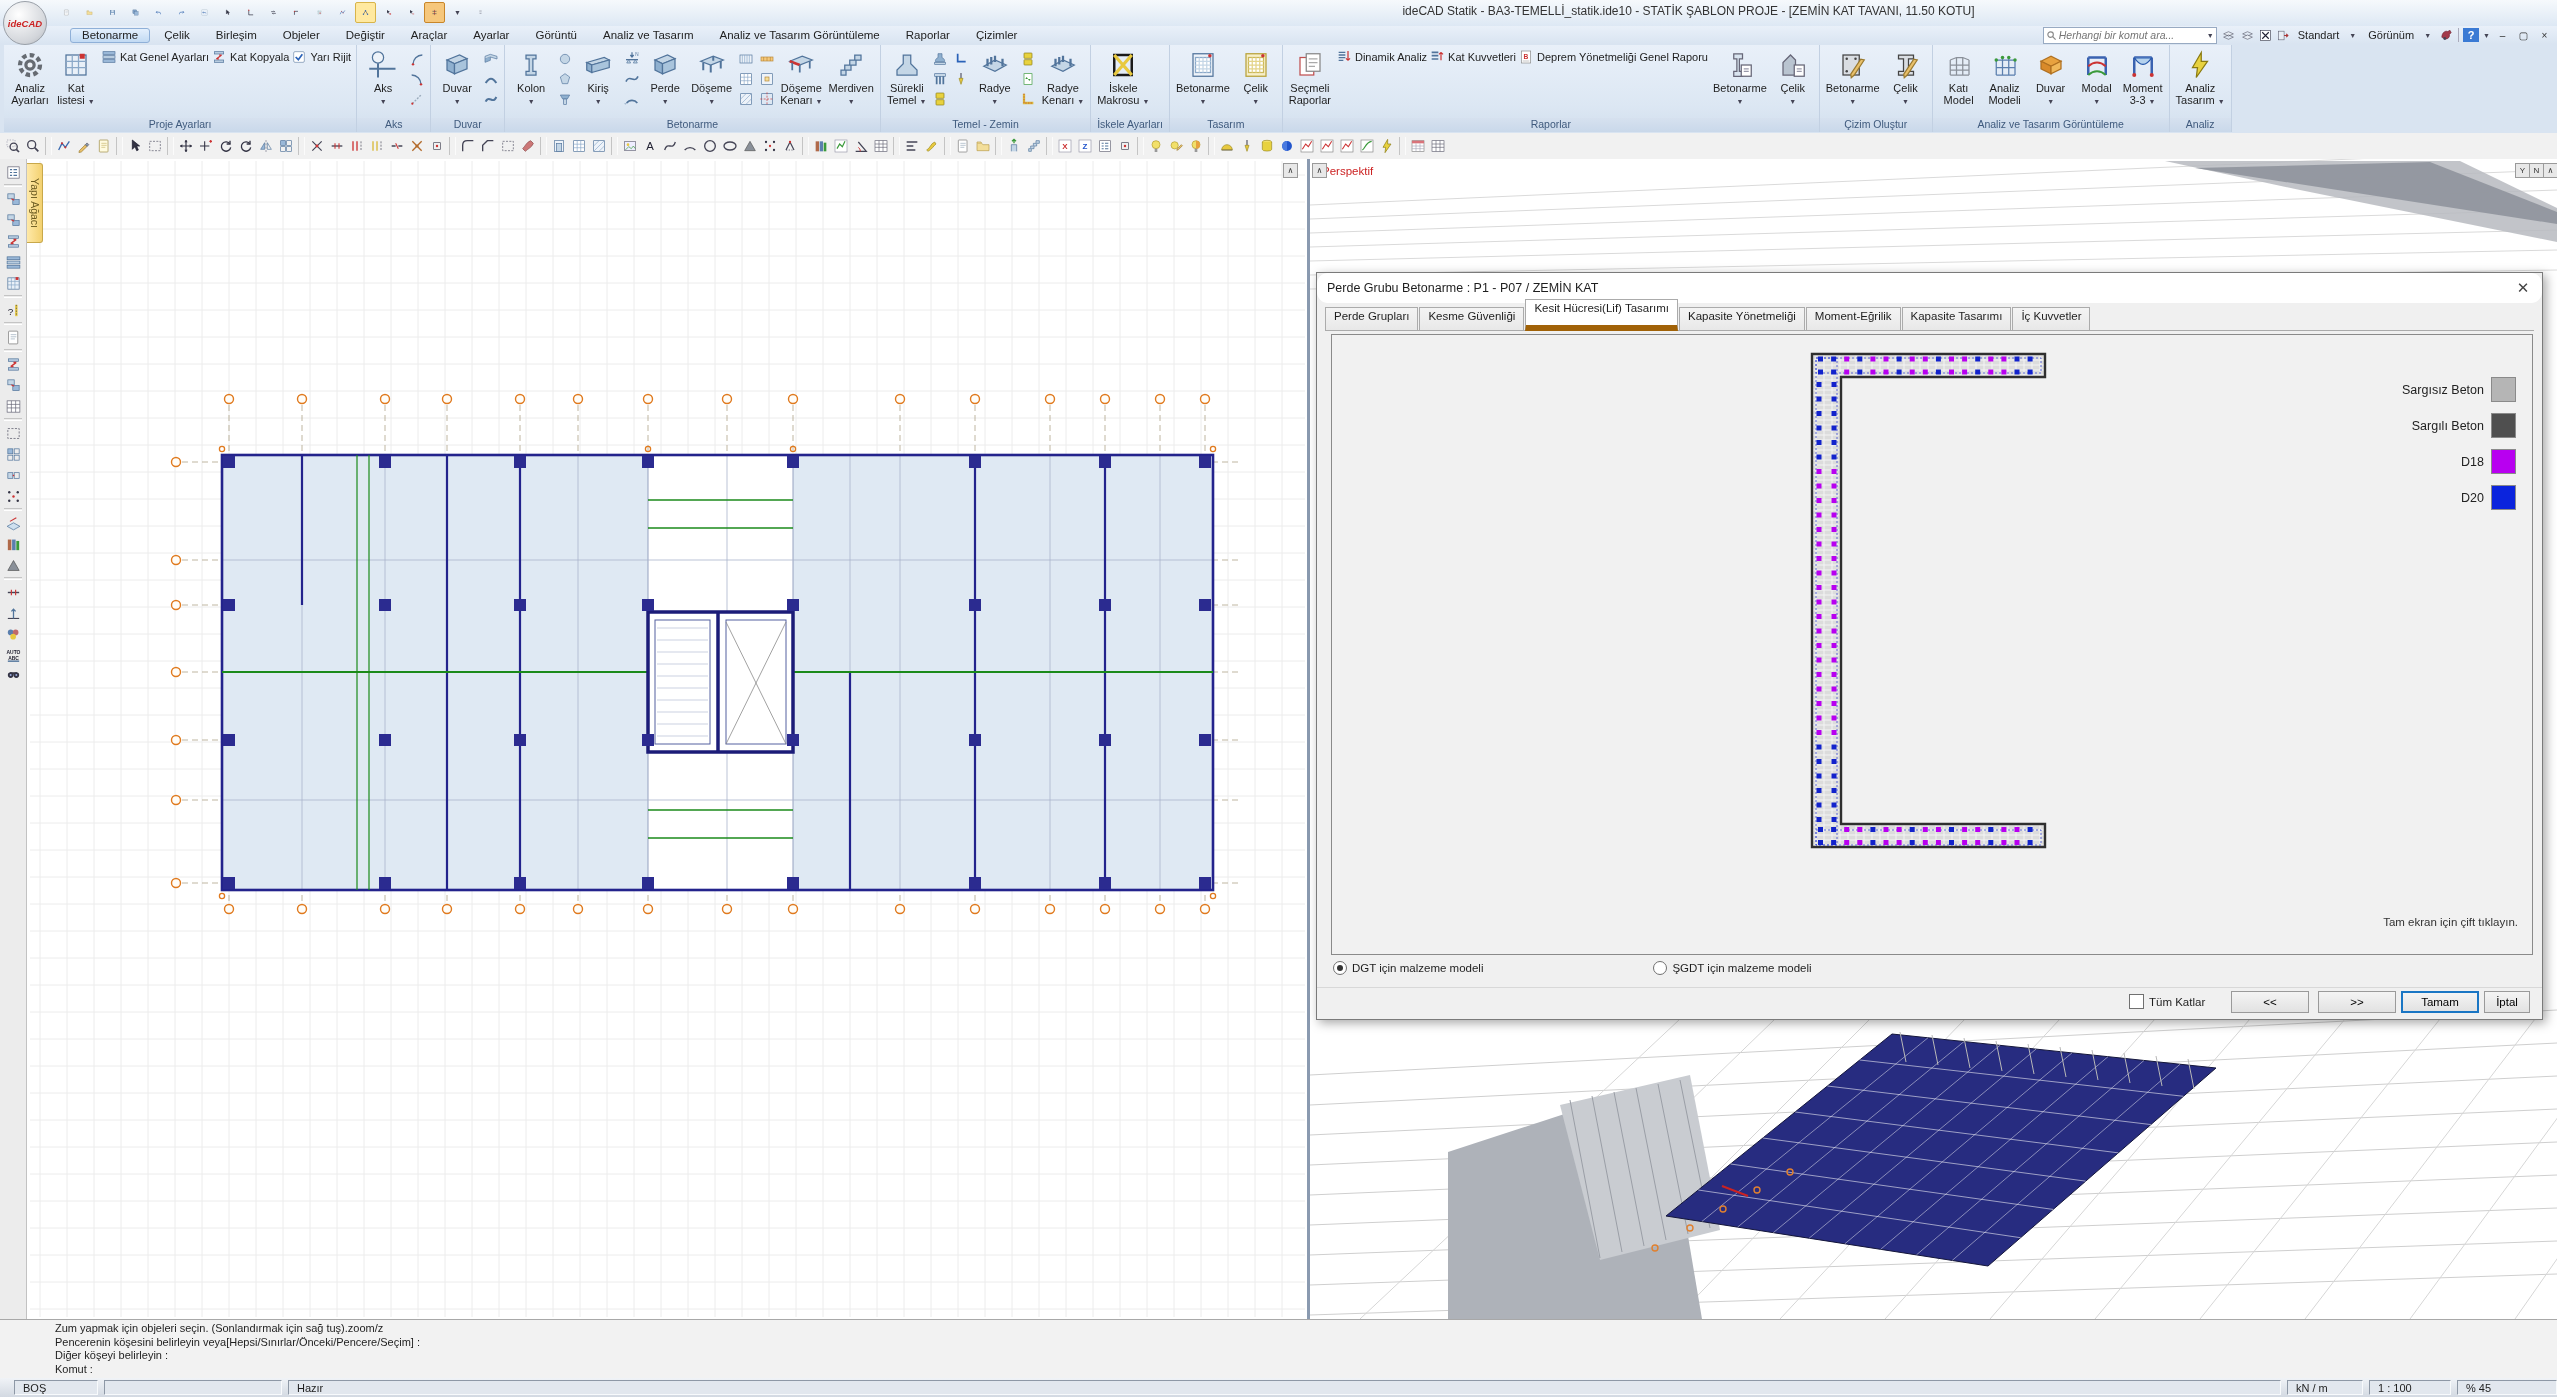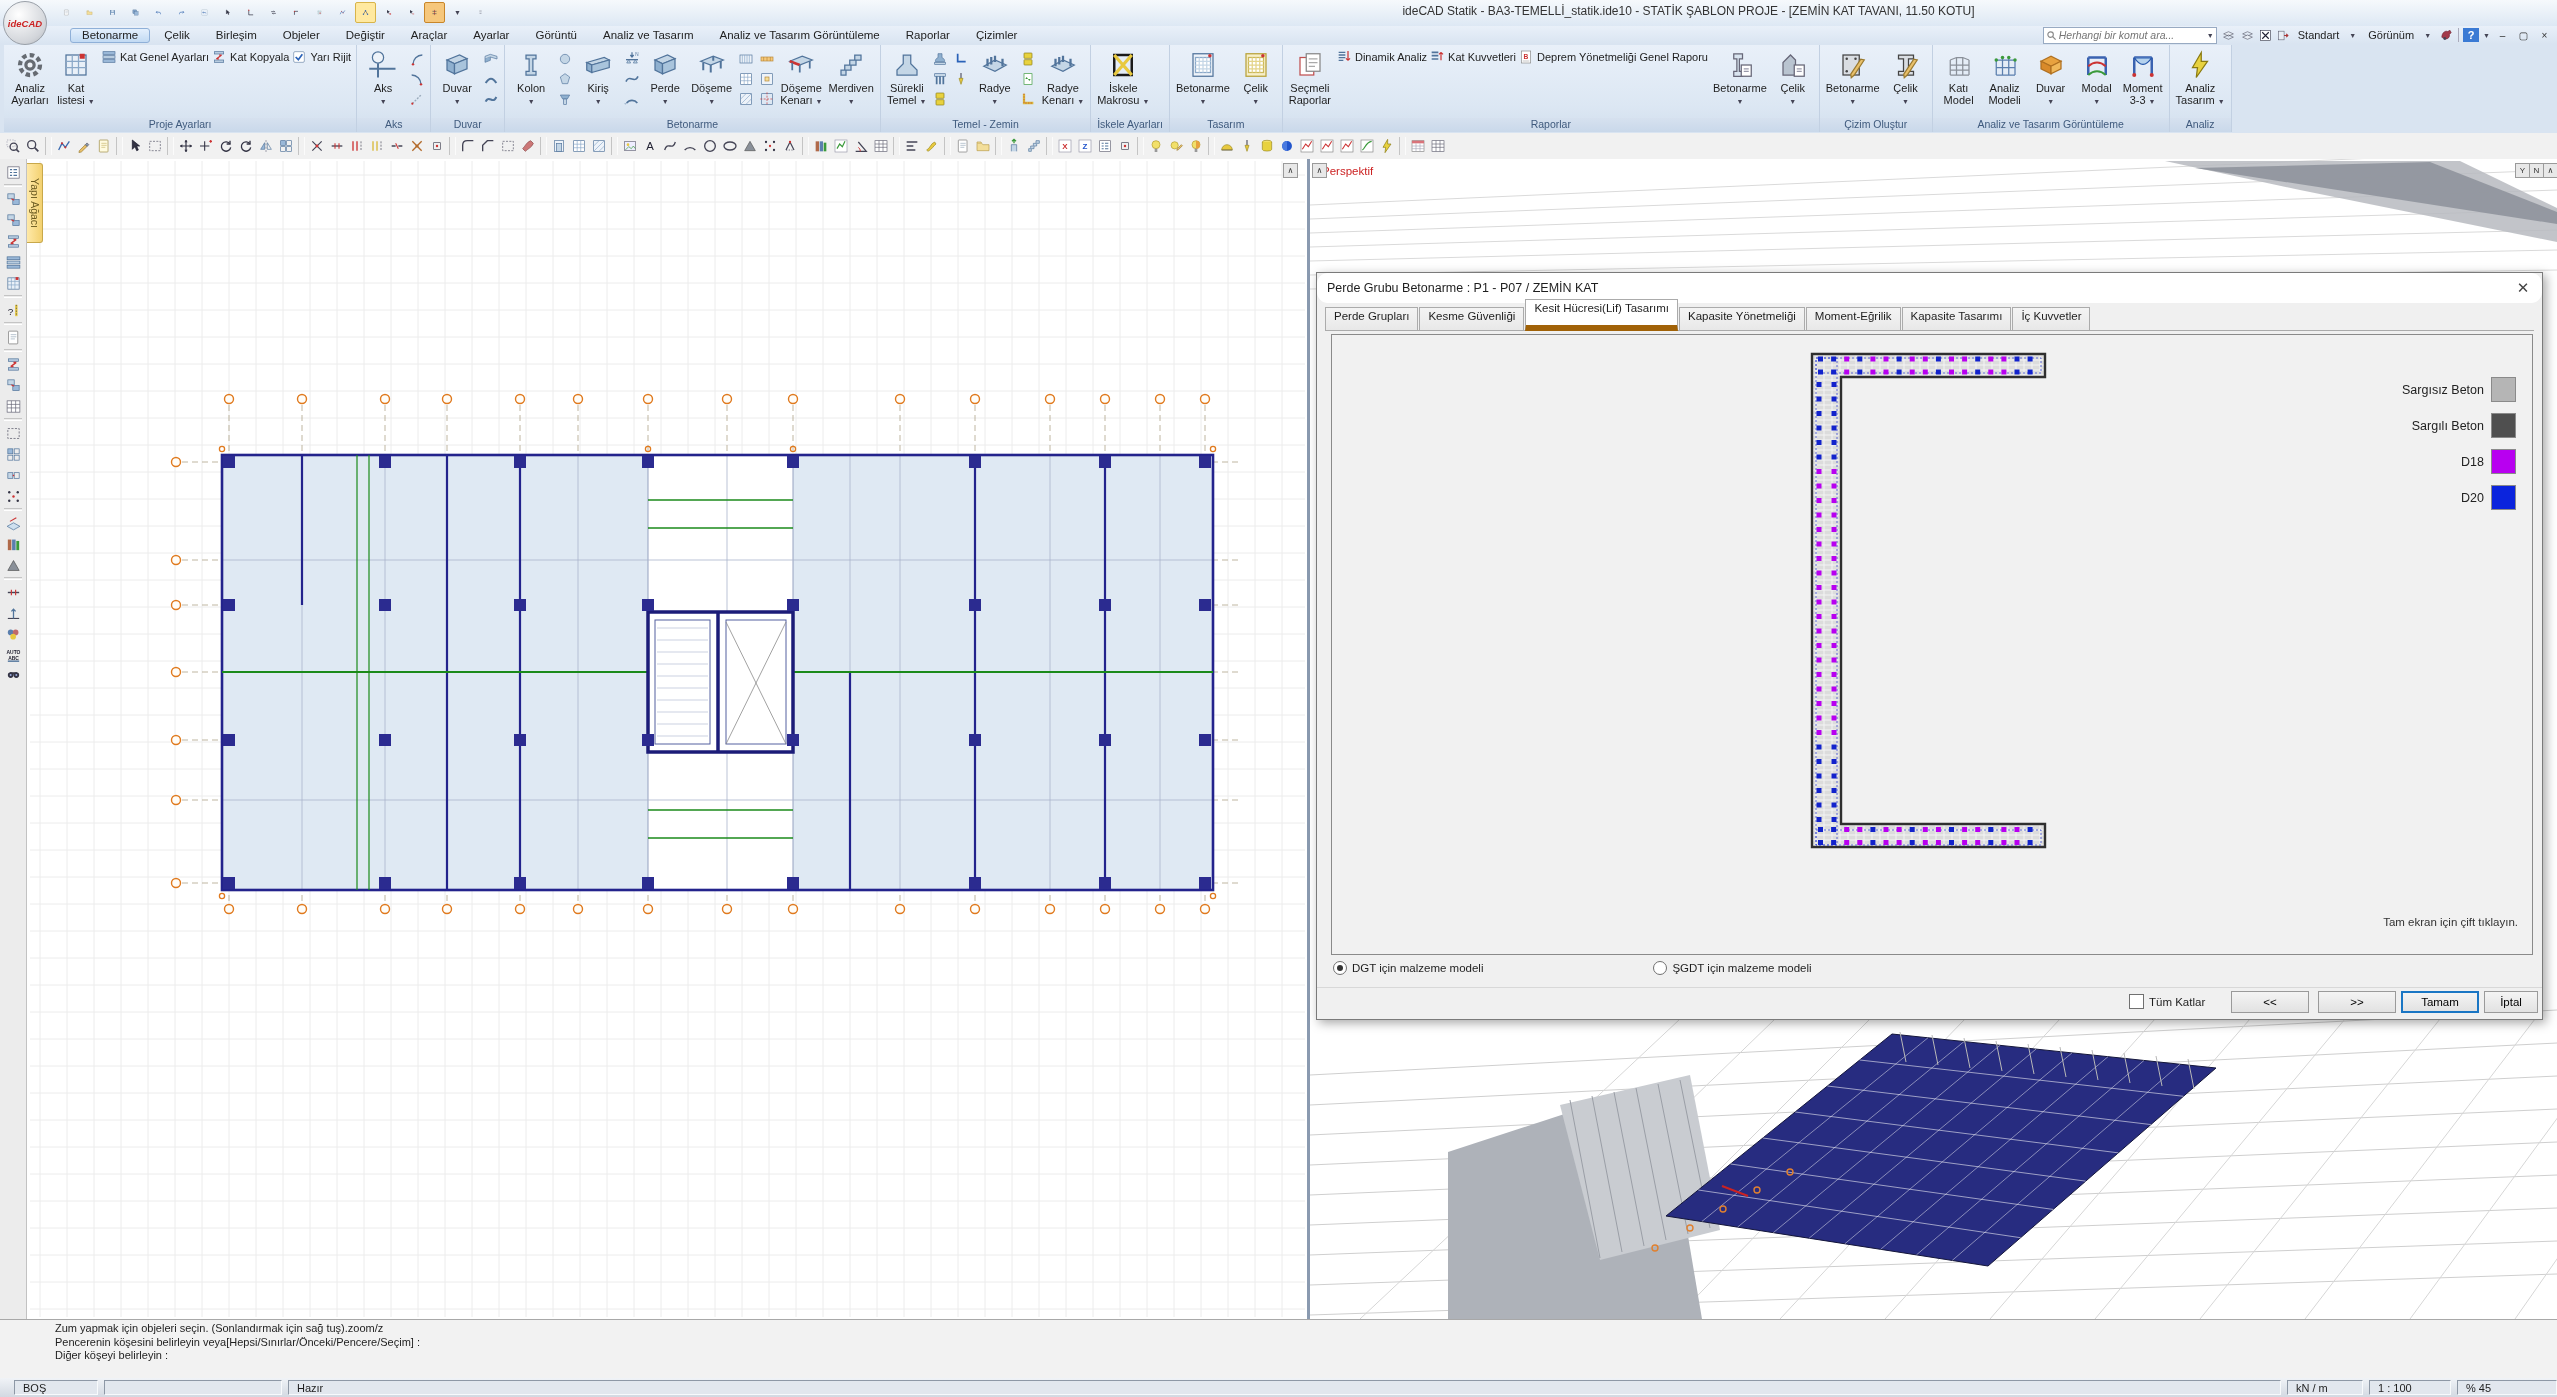--- a/index.html
+++ b/index.html
@@ -1918,29 +1918,30 @@
         </div>
       <div id="dlgfootsep"></div>
       <div id="dlgfooter">
         <div class="chkrow">
           <span class="chk"></span>
           <span>Tüm Katlar</span>
         </div>
         <button class="dbtn" style="left:914px;width:78px;">&lt;&lt;</button>
         <button class="dbtn" style="left:1001px;width:78px;">&gt;&gt;</button>
         <button class="dbtn default" style="left:1084px;width:78px;">Tamam</button>
-        <button class="dbtn" style="left:1167px;width:54px;">İptal</button>
+        <button class="dbtn" style="left:1167px;width:46px;">İptal</button>
       </div>
     </div>
   </div>
 
   <div id="cmd">
       <div>Zum yapmak için objeleri seçin. (Sonlandırmak için sağ tuş).zoom/z</div>
       <div>Pencerenin köşesini belirleyin veya[Hepsi/Sınırlar/Önceki/Pencere/Seçim] :</div>
       <div>Diğer köşeyi belirleyin :</div>
+      <div>Komut :</div>
     </div>
 
   <div id="status">
     <span style="width:14px;"></span>
     <span class="sseg" style="width:84px;">BOŞ</span>
     <span class="sseg" style="width:178px;"></span>
     <span class="sseg" style="flex:1;">Hazır</span>
     <span class="sseg" style="width:76px;">kN / m</span>
     <span class="sseg" style="width:82px;">1 : 100</span>
     <span class="sseg" style="width:100px;margin-right:0;">% 45</span>

